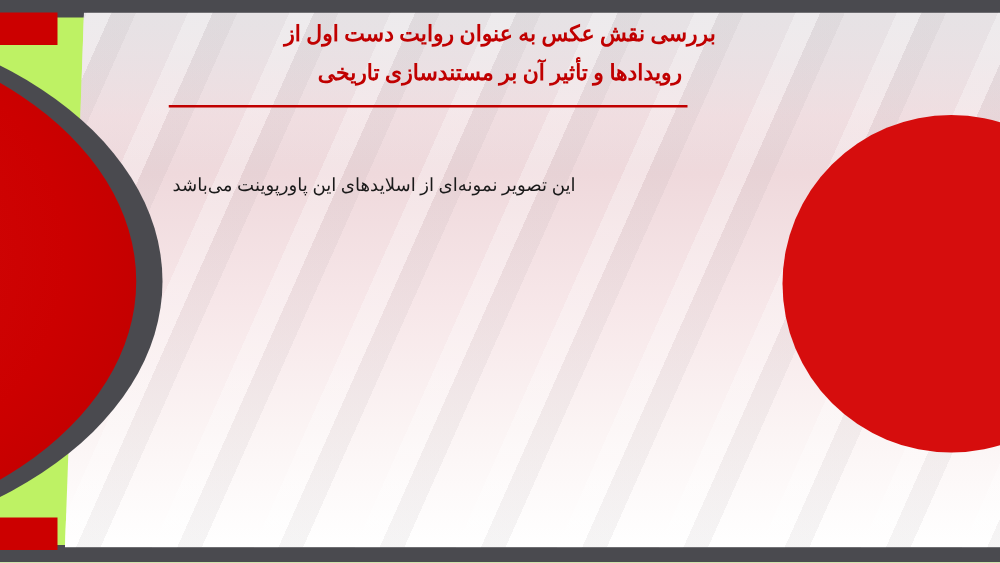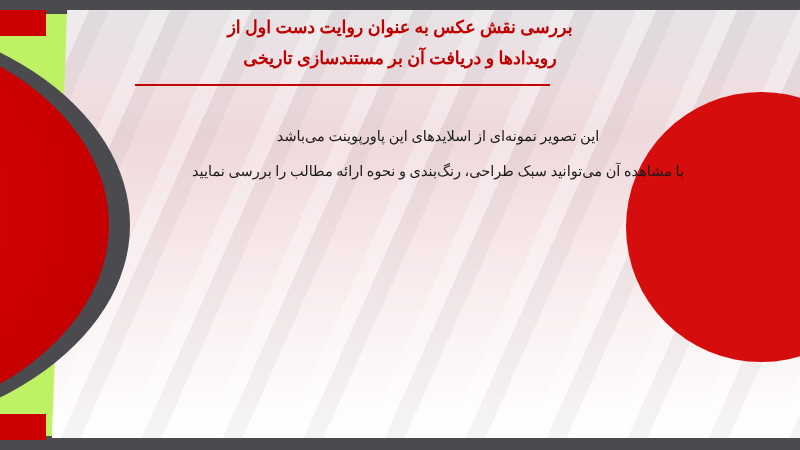--- a/index.html
+++ b/index.html
@@ -149,25 +149,25 @@
     width: 415px;
     height: 2px;
     background: #c00000;
     z-index: 6;
   }
 
   
   .body-block {
     position: absolute;
     right: 62px;
-    top: 119px;
+    top: 132px;
     width: 600px;
     z-index: 6;
     direction: rtl;
-    text-align: center;
+    text-align: left;
   }
   .body-line {
     color: #1a1a1a;
     font-size: 14.5px;
     line-height: 2.42;
     white-space: nowrap;
   }
 </style>
 </head>
 <body>
@@ -187,22 +187,21 @@
     </div>
   </div>
 
   <div class="left-rim"></div>
   <div class="left-red"></div>
 
   <div class="right-red"></div>
 
   <div class="title-block">
     <div class="title-line">بررسی نقش عکس به عنوان روایت دست اول از</div>
-    <div class="title-line">رویدادها و دریافت آن بر مستندسازی تاریخی</div>
+    <div class="title-line">رویدادها و تأثیر آن بر مستندسازی تاریخی</div>
   </div>
   <div class="title-rule"></div>
 
   <div class="body-block">
     <div class="body-line">این تصویر نمونه‌ای از اسلایدهای این پاورپوینت می‌باشد</div>
-    <div class="body-line">با مشاهده آن می‌توانید سبک طراحی، رنگ‌بندی و نحوه ارائه مطالب را بررسی نمایید</div>
   </div>
 
 </div>
 
 </body></html>

